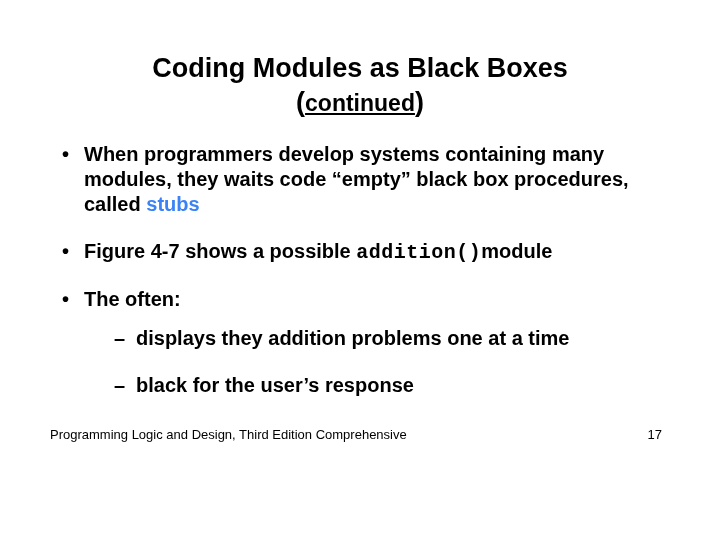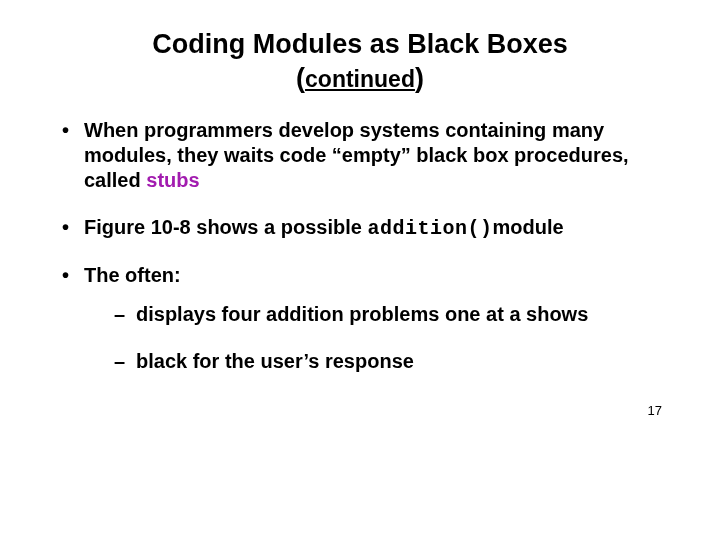--- a/index.html
+++ b/index.html
@@ -10,20 +10,21 @@
     background: #fff;
     font-family: Arial, Helvetica, sans-serif;
     color: #000;
   }
   .slide {
     width: 720px;
     height: 436px;
     position: relative;
     box-sizing: border-box;
     padding: 28px 50px 0 50px;
+    margin-top: 24px;
   }
   .title {
     text-align: center;
     font-weight: bold;
     color: #000;
     font-size: 27px;
     line-height: 1.25;
     margin-bottom: 22px;
   }
   .subtitle {
@@ -69,21 +70,21 @@
     line-height: 1.25;
     margin-bottom: 22px;
   }
   ul.sub > li::before {
     content: "–";
     position: absolute;
     left: 4px;
     top: 0;
   }
   .stubs {
-    color: #a21caf;
+    color: #3b82f6;
   }
   .code {
     font-family: "Courier New", Courier, monospace;
     font-weight: bold;
     letter-spacing: 0.5px;
   }
   .footer {
     position: absolute;
     bottom: 18px;
     left: 50px;
@@ -108,28 +109,29 @@
     <span class="subtitle">
       <span class="sub-paren">(</span><span class="sub-word">continued</span><span class="sub-paren">)</span>
     </span>
   </div>
 
   <ul class="top">
     <li>
       <span>When programmers develop systems containing many modules, they waits code “empty” black box procedures, called </span><span class="stubs">stubs</span>
     </li>
     <li>
-      <span>Figure 10-8 shows a possible </span><span class="code">addition()</span><span>module</span>
+      <span>Figure 4-7 shows a possible </span><span class="code">addition()</span><span>module</span>
     </li>
     <li>
       <span>The often:</span>
       <ul class="sub">
-        <li><span>displays four addition problems one at a shows</span></li>
+        <li><span>displays they addition problems one at a time</span></li>
         <li><span> black for the user’s response</span></li>
       </ul>
     </li>
   </ul>
 
   <div class="footer">
+    <span>Programming Logic and Design, Third Edition Comprehensive</span>
     <span class="page-num">17</span>
   </div>
 
 </div>
 
 </body></html>

